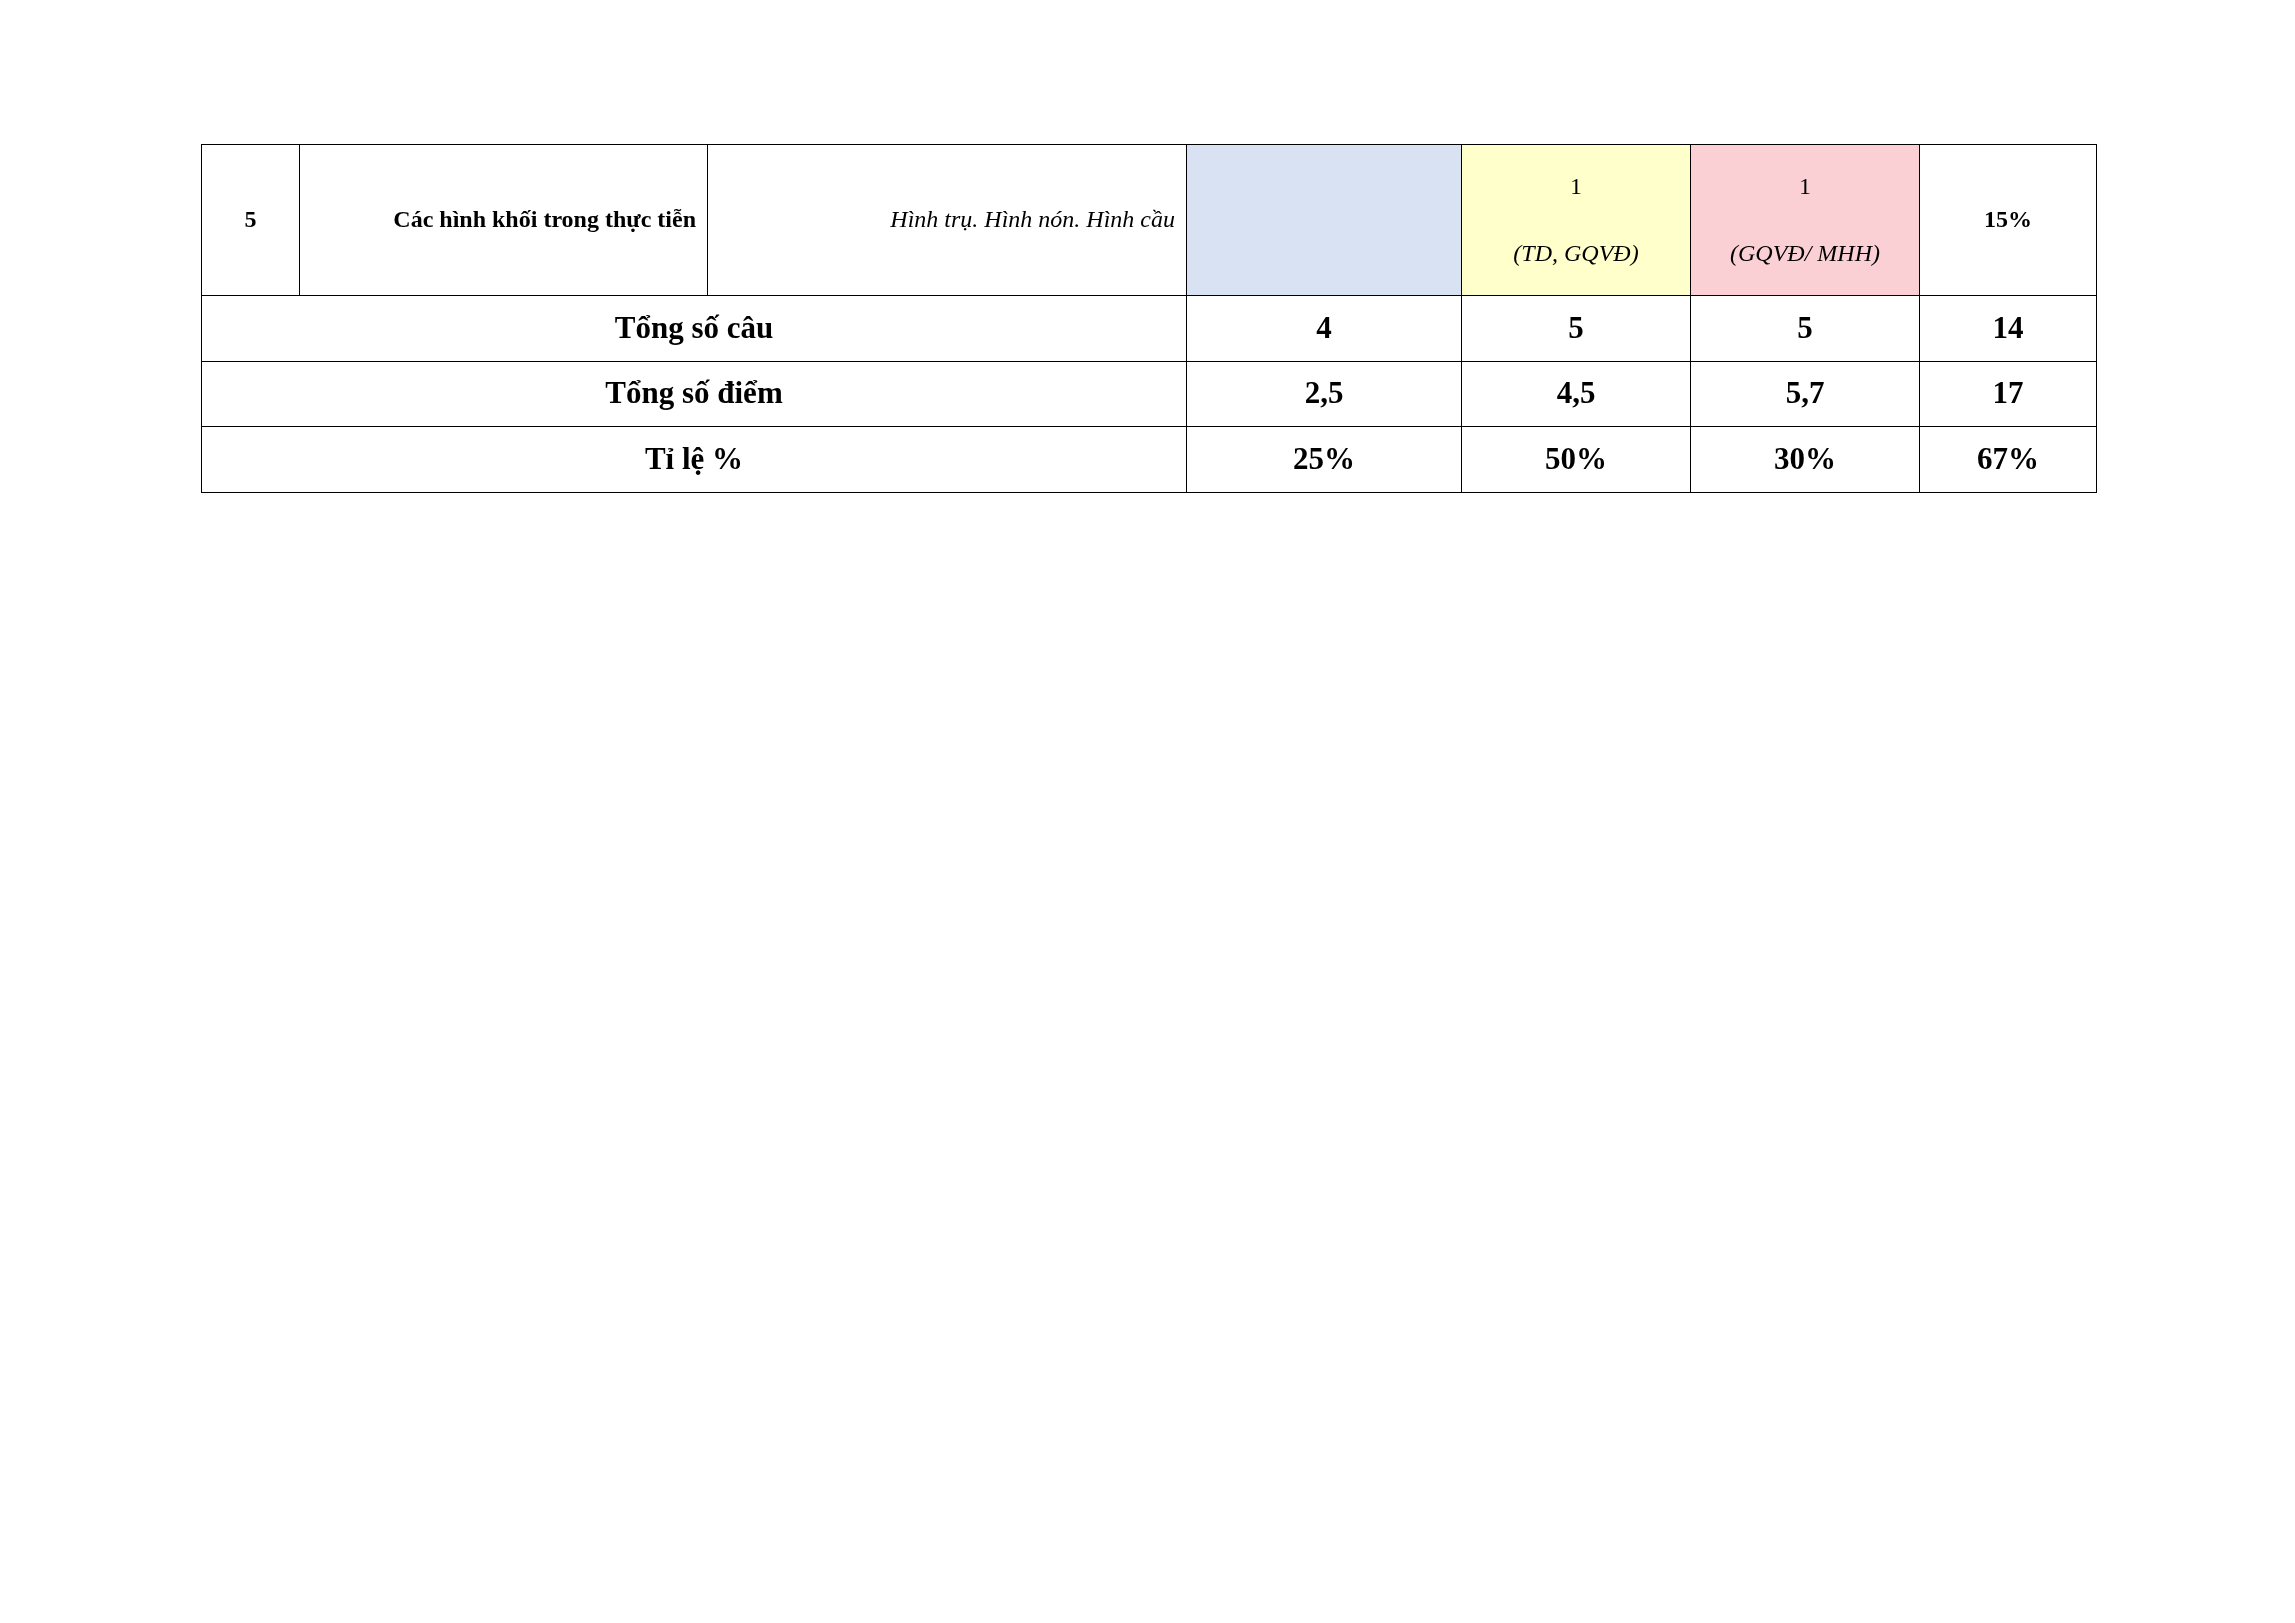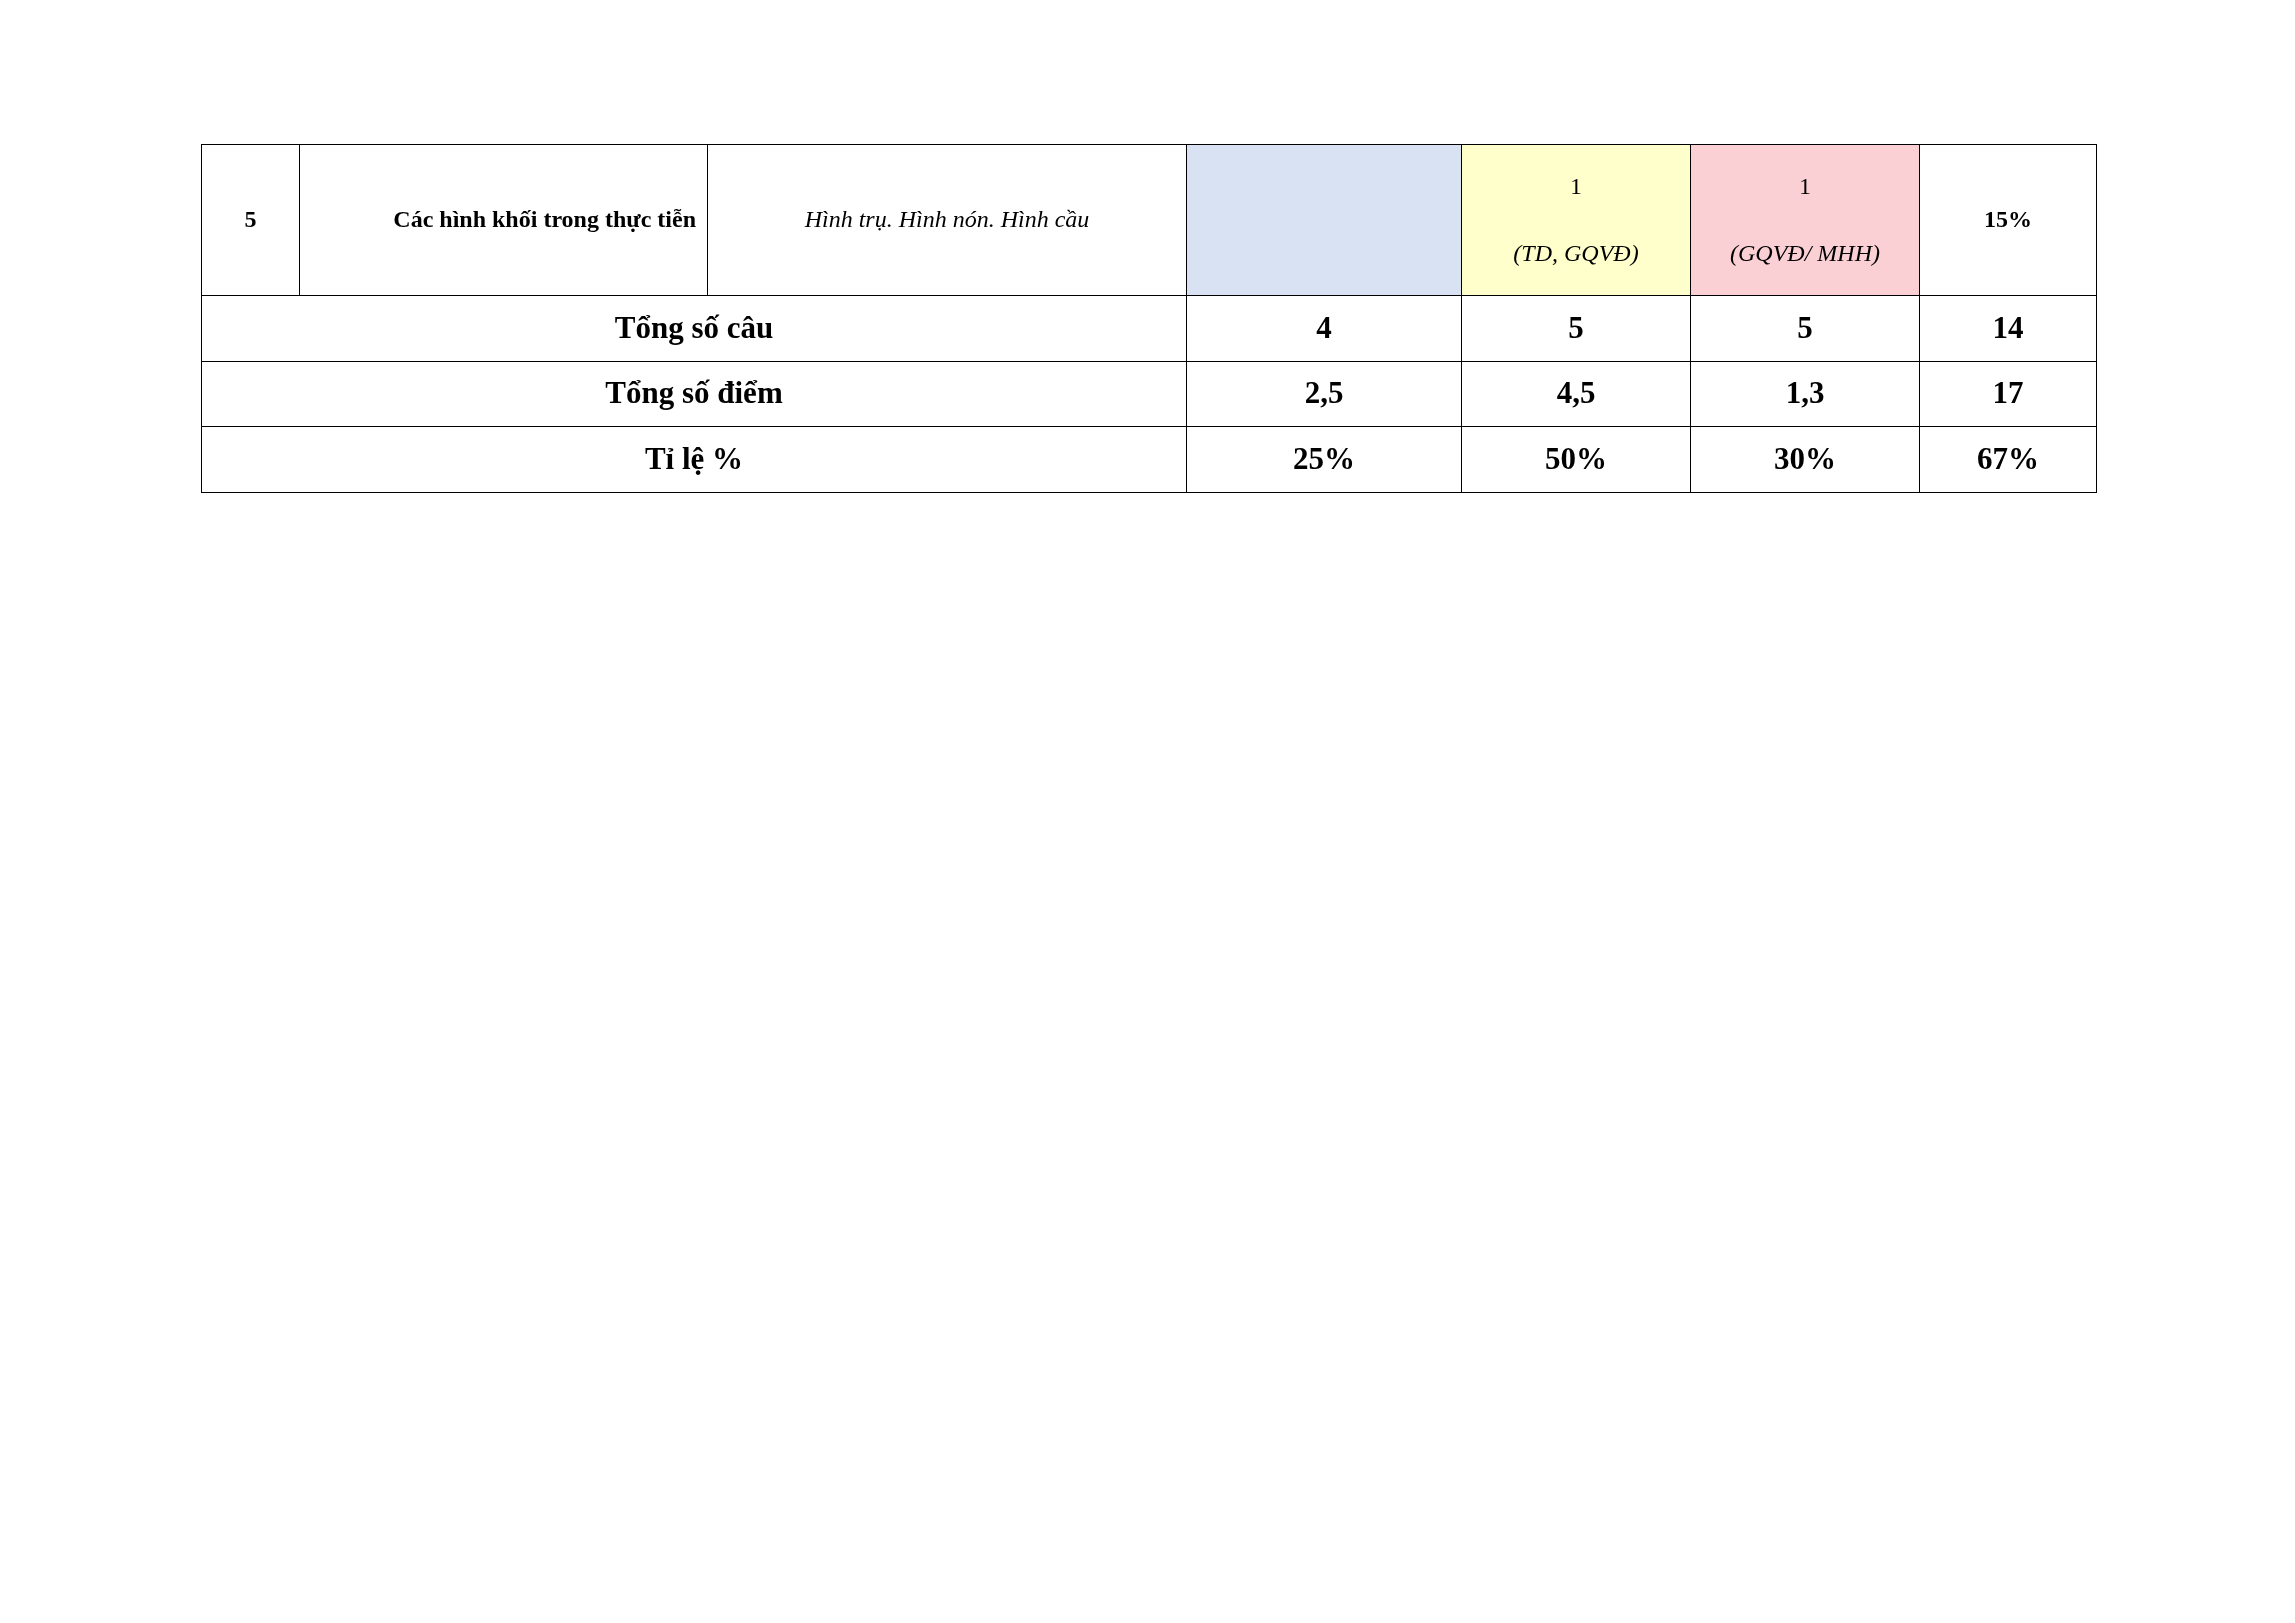--- a/index.html
+++ b/index.html
@@ -54,21 +54,21 @@
   .fill-pink   { background: #fbd0d5; }
 
   .cell-topic {
     font-weight: bold;
     text-align: right;
     padding-left: 19px;
     padding-right: 19px;
   }
   .cell-unit {
     font-style: italic;
-    text-align: center;
+    text-align: right;
     padding-left: 14px;
   }
   .lvl-cell {
     text-align: center;
     font-size: 24px;
     line-height: 1.5;
   }
   .lvl-cell .num { display: block; }
   .lvl-cell .tag { display: block; font-style: italic; margin-top: 32px; }
   .row-summary td {
@@ -123,21 +123,21 @@
         <td>4</td>
         <td>5</td>
         <td>5</td>
         <td>14</td>
       </tr>
 
       <tr class="row-summary">
         <td class="summary-label" colspan="3">Tổng số điểm</td>
         <td>2,5</td>
         <td>4,5</td>
-        <td>1,3</td>
+        <td>5,7</td>
         <td>17</td>
       </tr>
 
       <tr class="row-summary">
         <td class="summary-label" colspan="3">Tỉ lệ %</td>
         <td>25%</td>
         <td>50%</td>
         <td>30%</td>
         <td>67%</td>
       </tr>

